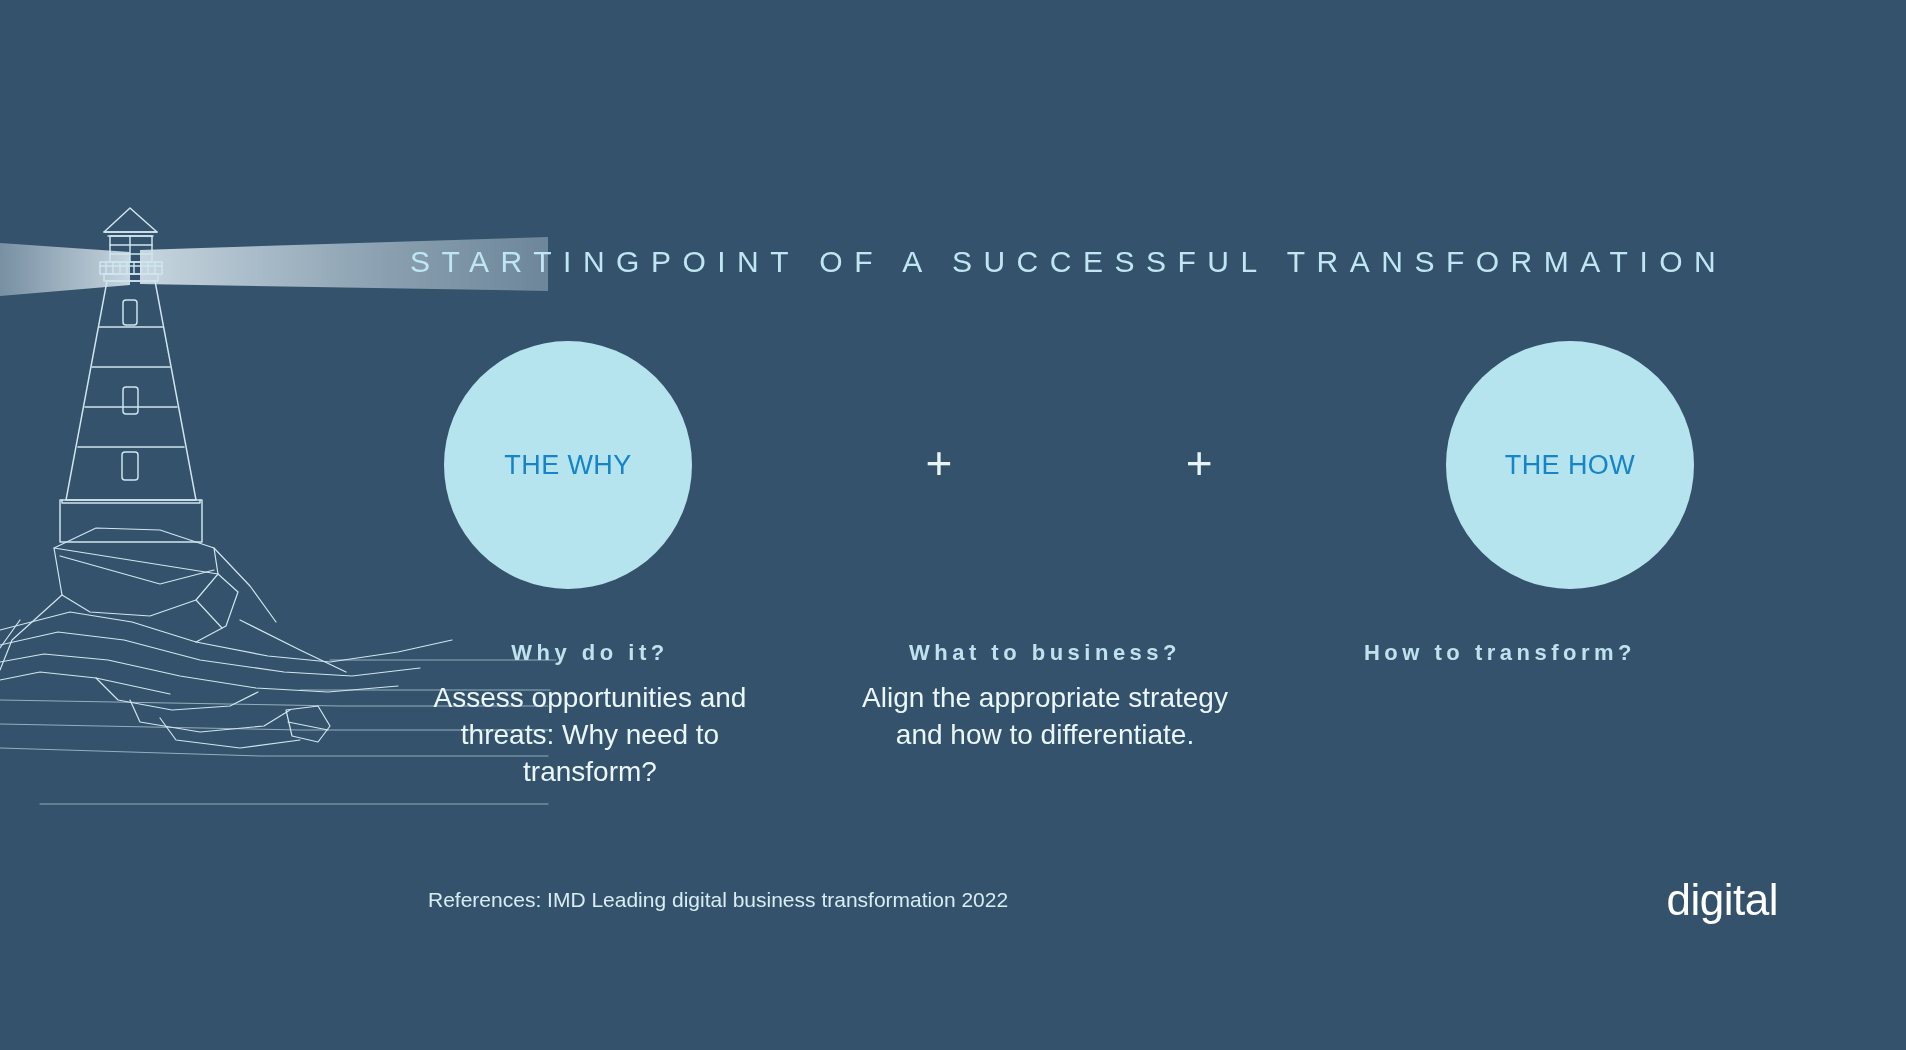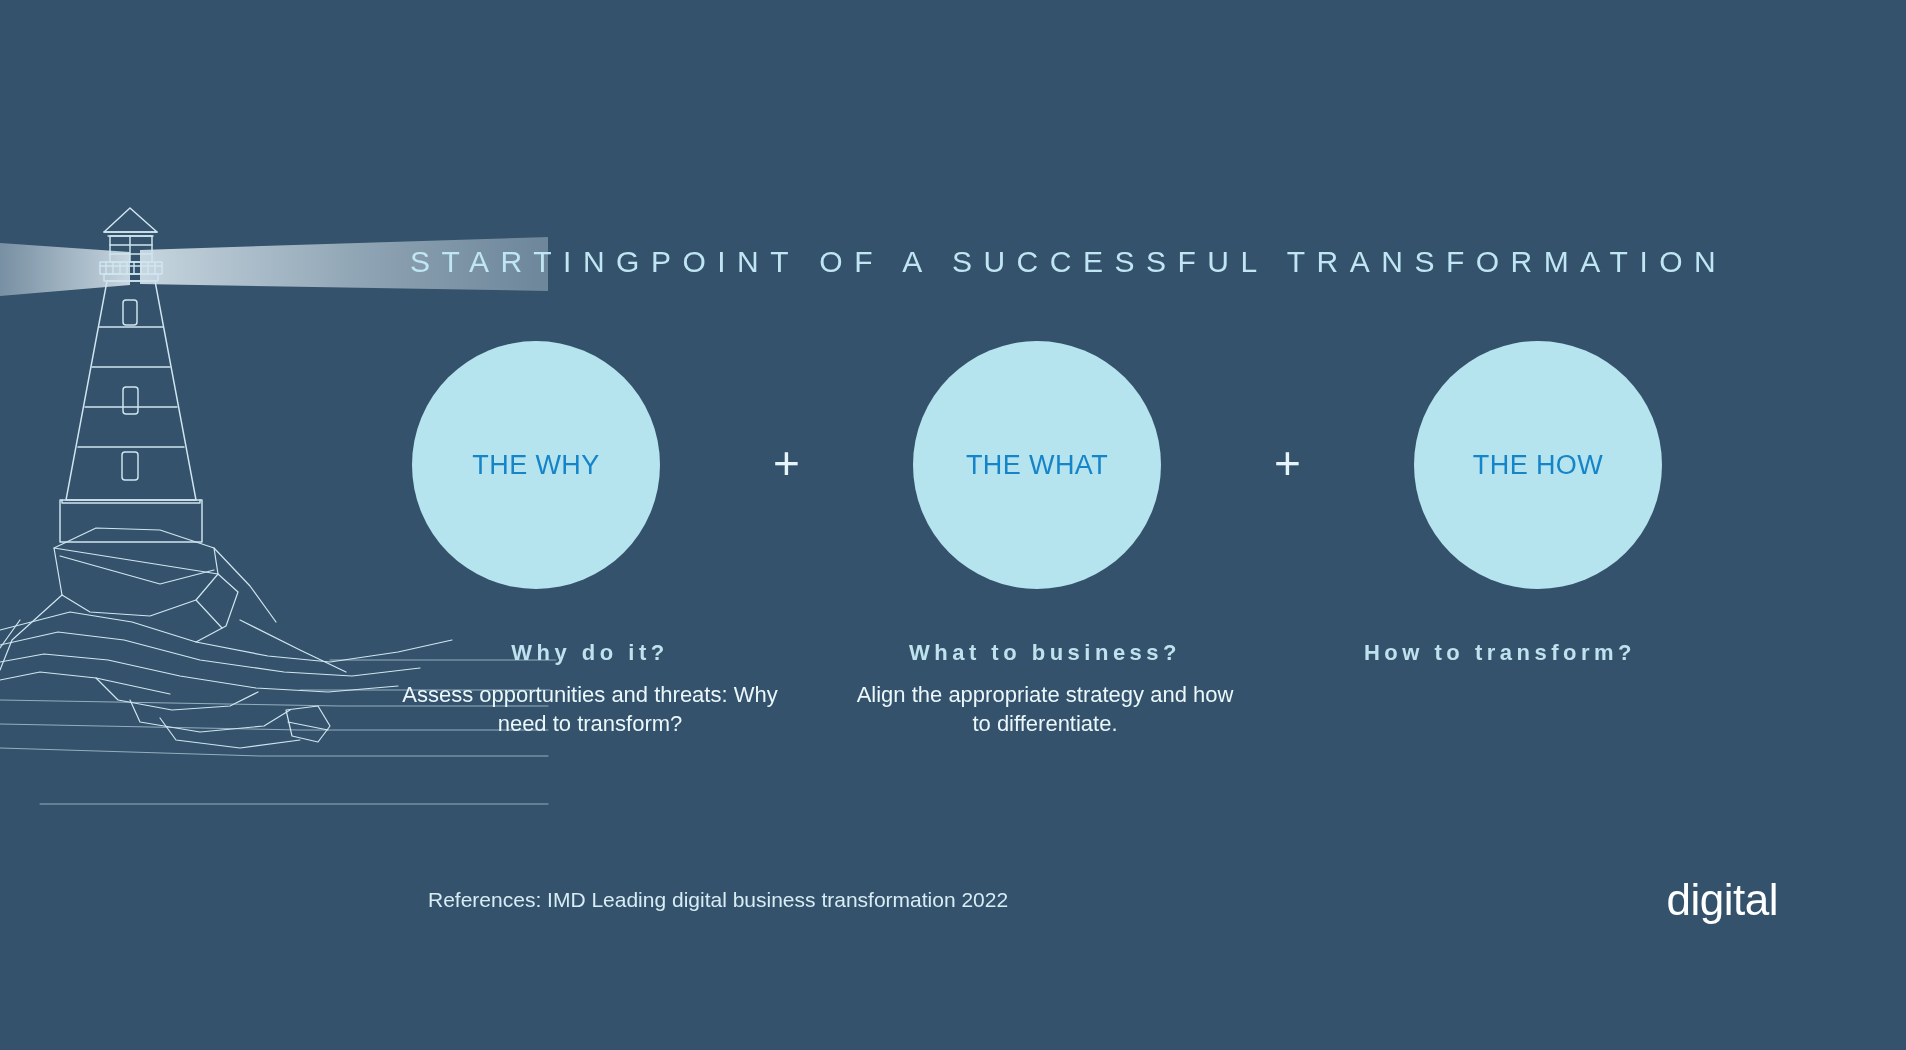--- a/index.html
+++ b/index.html
@@ -37,21 +37,21 @@
     letter-spacing: 11.5px;
     color: #bfe6f2;
     font-weight: 400;
     white-space: nowrap;
     margin-left: 24px;
   }
 
   
   #row {
     position: absolute;
-    left: 412px;
+    left: 444px;
     top: 340px;
     width: 1250px;
     height: 250px;
     display: flex;
     align-items: center;
     justify-content: space-between;
   }
   .bubble {
     width: 248px;
     height: 248px;
@@ -93,21 +93,21 @@
   }
   .caption-head {
     font-size: 22px;
     font-weight: bold;
     letter-spacing: 4.5px;
     color: #bfe2ef;
     margin-bottom: 14px;
     white-space: nowrap;
   }
   .caption-body {
-    font-size: 22px;
+    font-size: 28px;
     line-height: 1.32;
     color: #eaf7fb;
   }
   .misspelled {
     text-decoration: underline wavy #c0392b;
     text-decoration-skip-ink: none;
     text-underline-offset: 3px;
   }
 
   
@@ -226,23 +226,20 @@
     </g>
   </svg>
 
   <div id="title">STARTINGPOINT OF A SUCCESSFUL TRANSFORMATION</div>
 
   <div id="row">
     <div class="bubble">
       <span class="bubble-label">THE WHY</span>
     </div>
     <div class="plus">+</div>
-    <div class="bubble">
-      <span class="bubble-label">THE WHAT</span>
-    </div>
     <div class="plus">+</div>
     <div class="bubble">
       <span class="bubble-label">THE HOW</span>
     </div>
   </div>
 
   <div id="captions">
 
     <div class="caption">
       <div class="caption-head">Why do it?</div>

